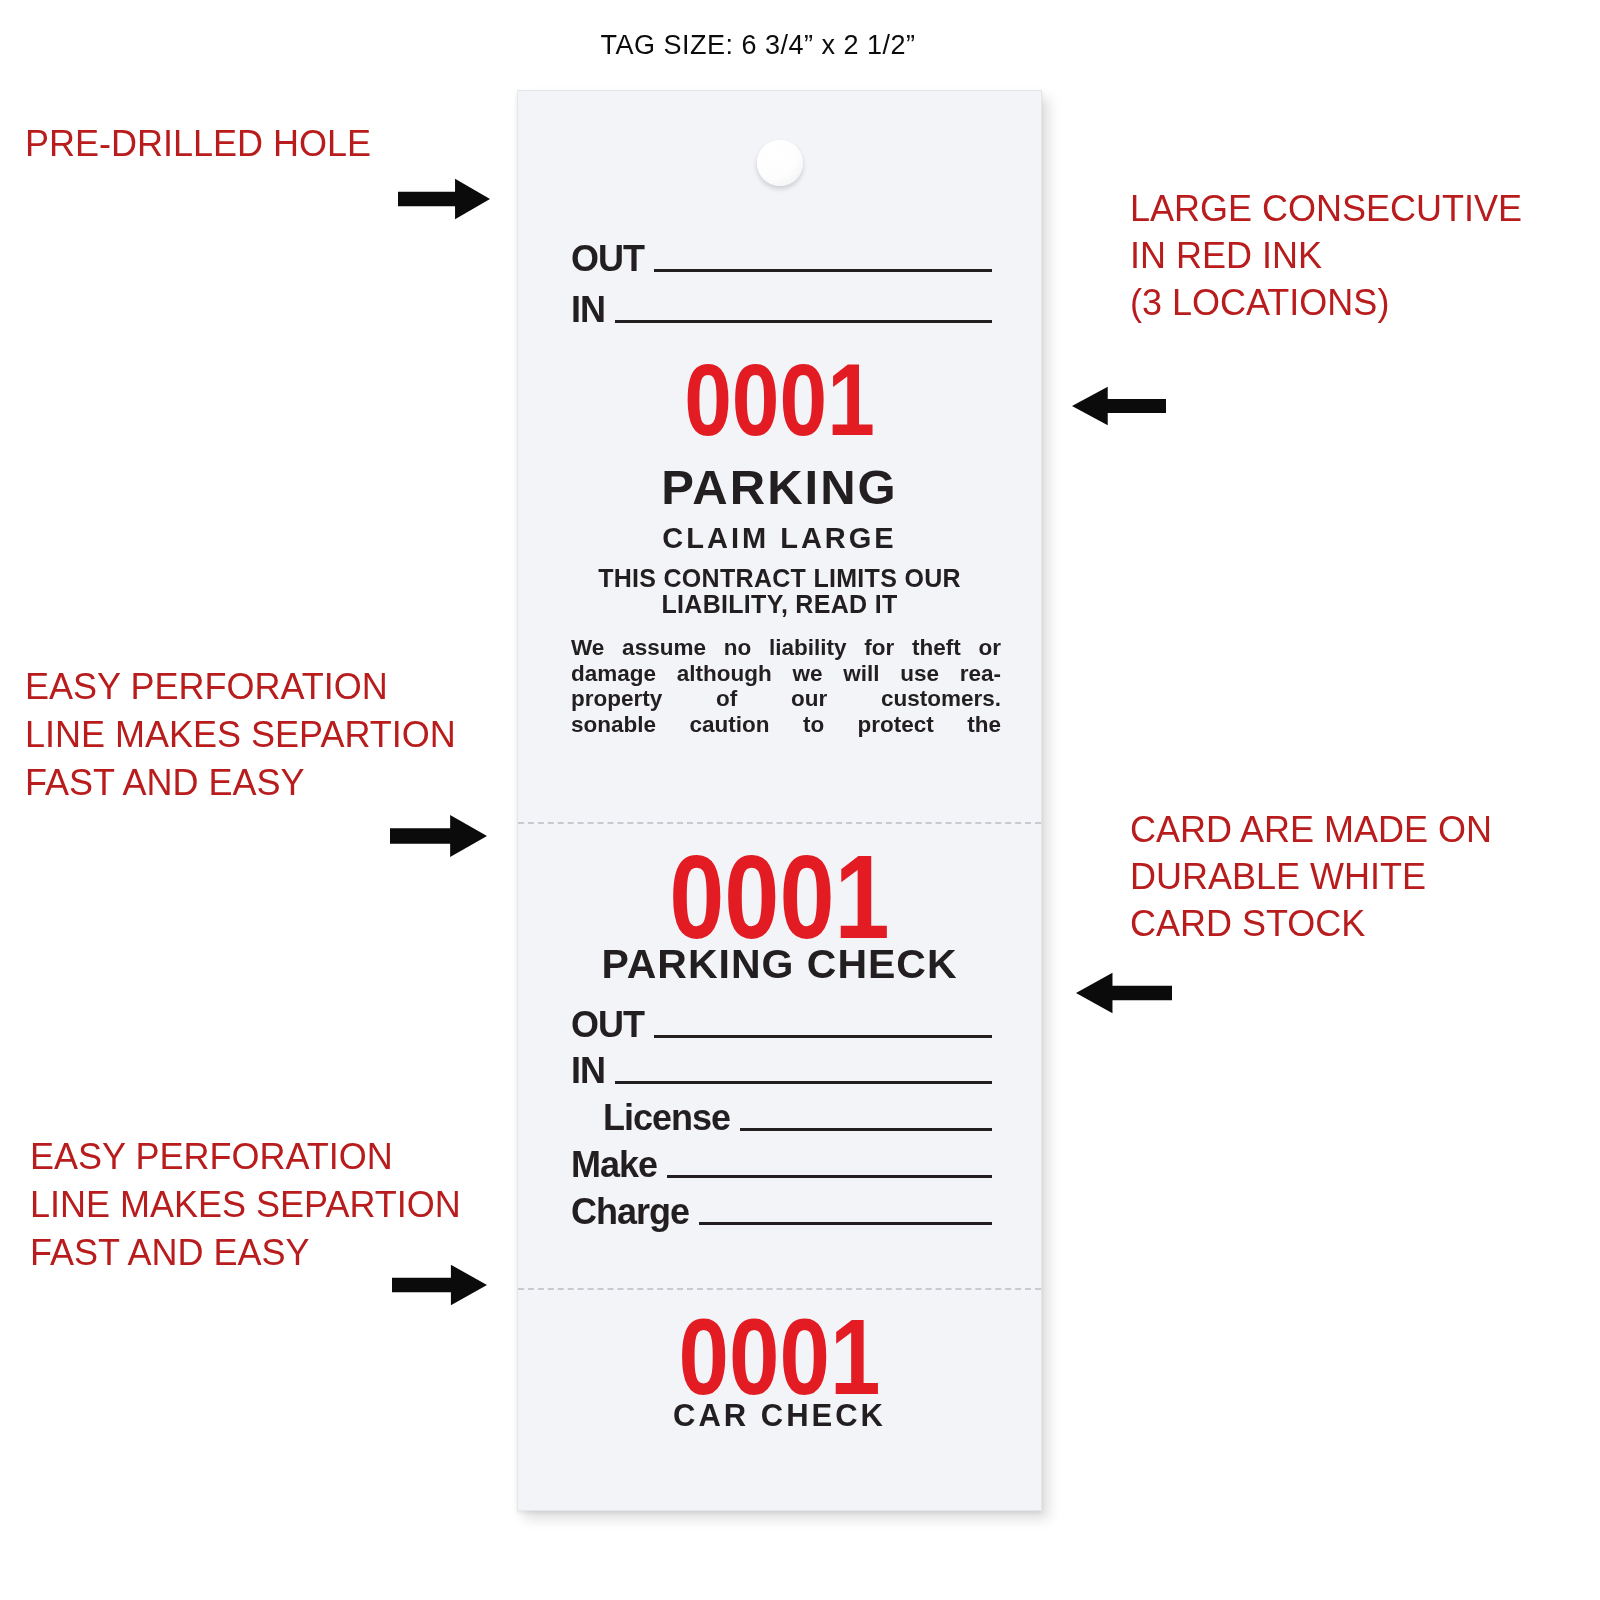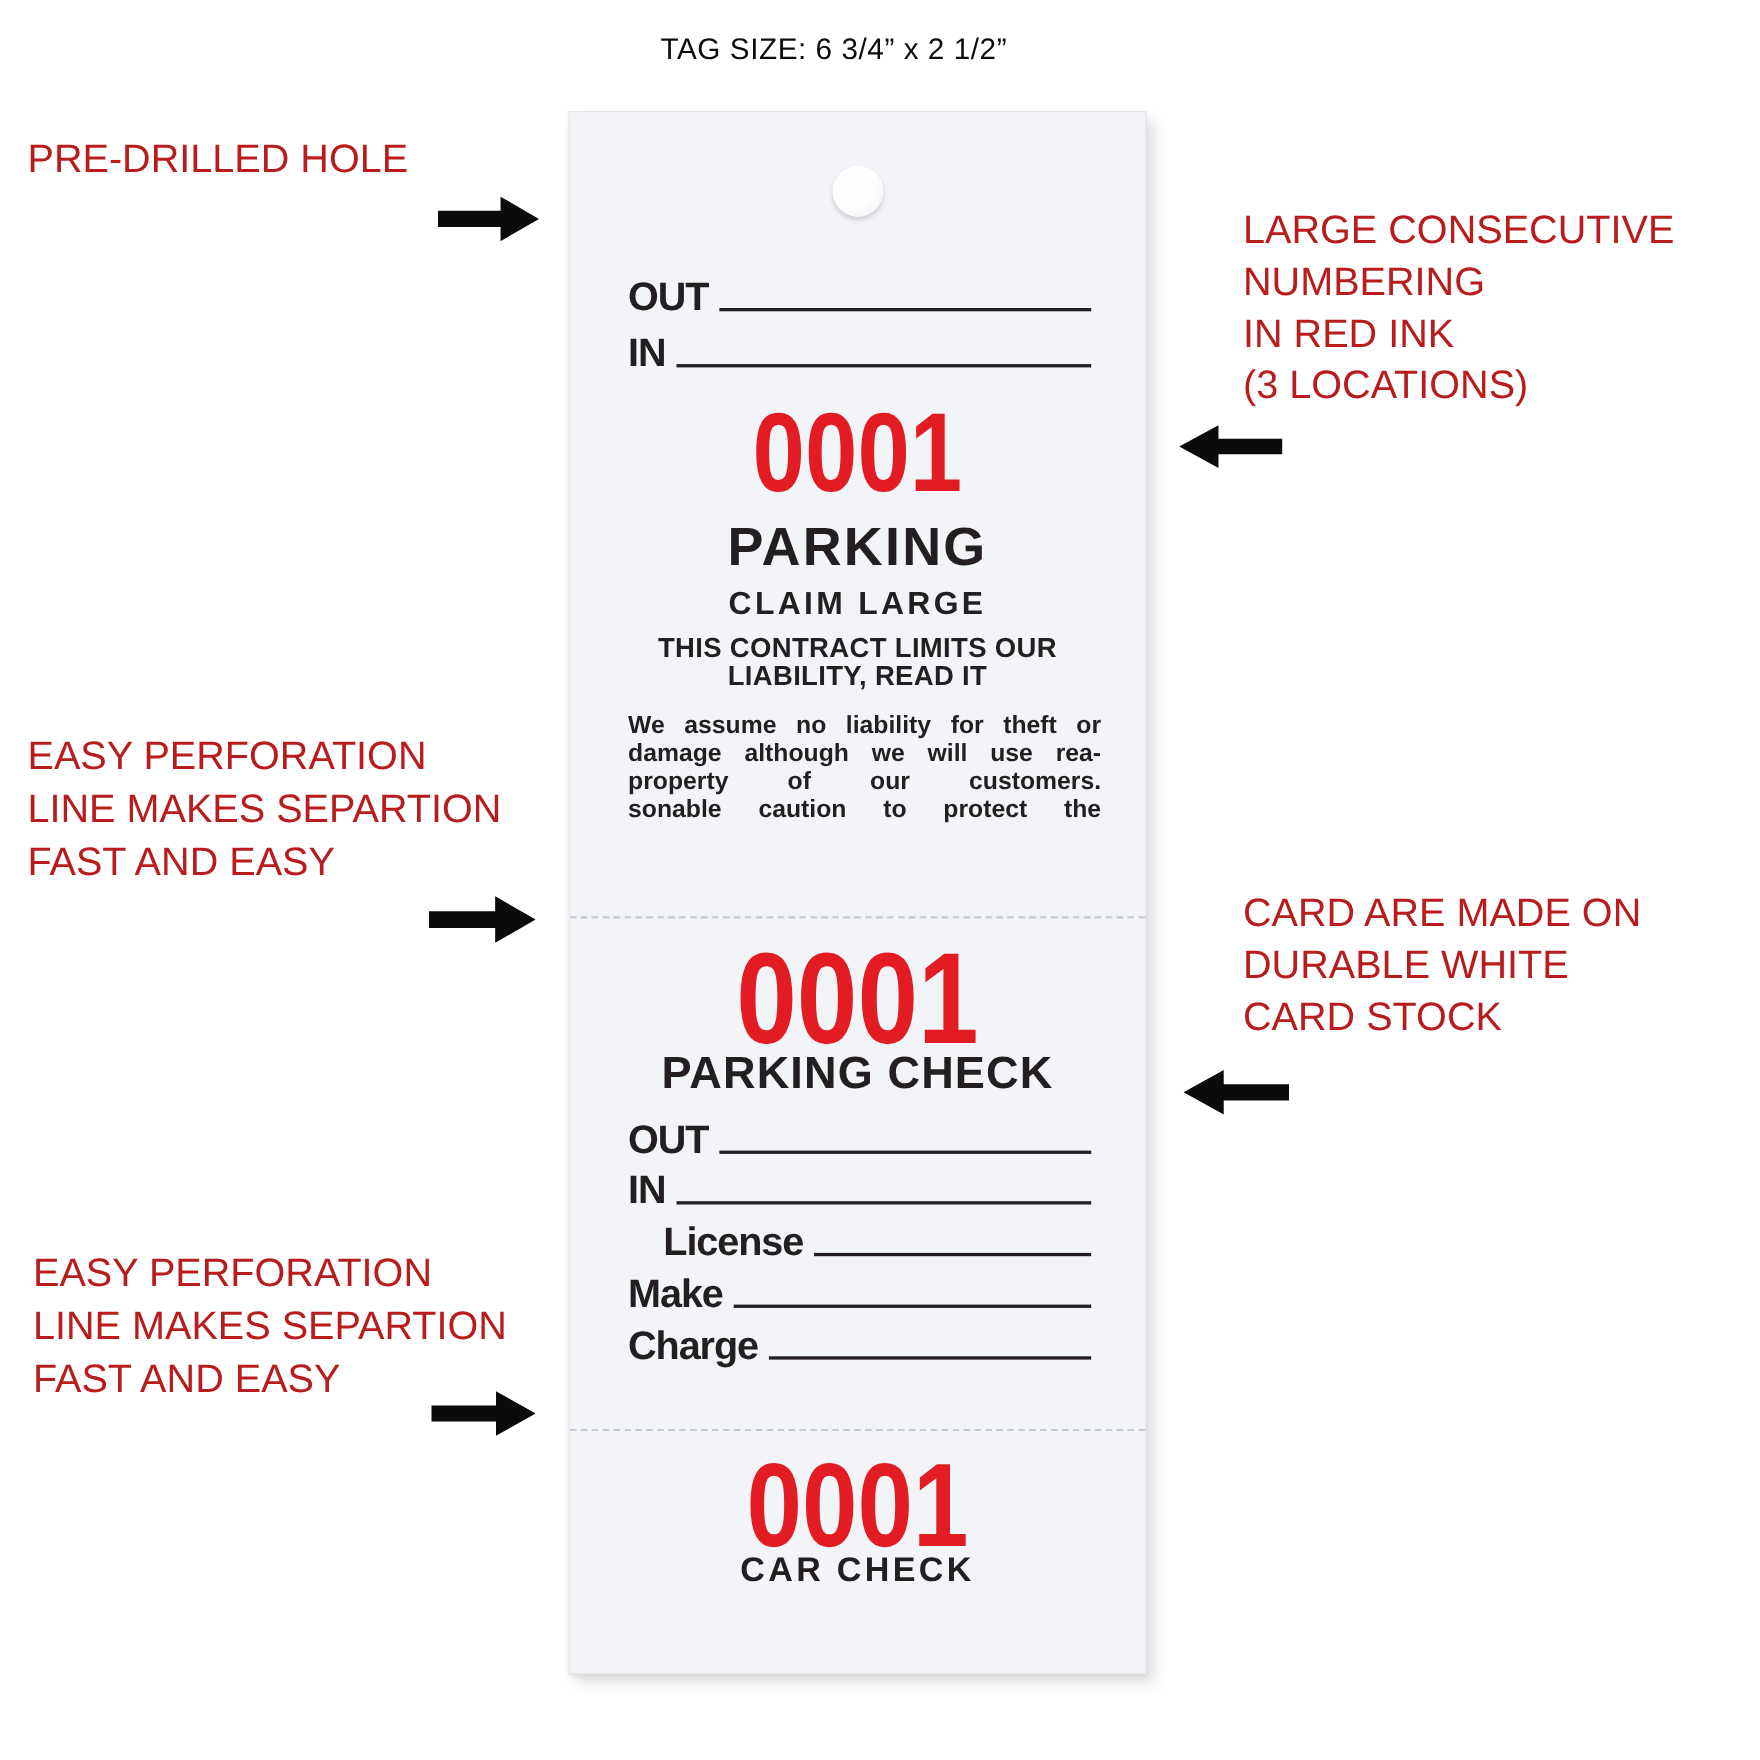--- a/index.html
+++ b/index.html
@@ -32,21 +32,21 @@
   }
   .arrow-left{transform:scaleX(-1);}
   .ar1{left:398px;top:176px;width:92px;height:46px;}
   .al1{left:1072px;top:384px;width:94px;height:44px;}
   .ar2{left:390px;top:812px;width:97px;height:48px;}
   .al2{left:1076px;top:970px;width:96px;height:46px;}
   .ar3{left:392px;top:1262px;width:95px;height:46px;}
 
   
   .tag{
-    position:absolute;left:517px;top:101px;width:525px;height:1421px;
+    position:absolute;left:517px;top:90px;width:525px;height:1421px;
     background:var(--tag-background,#f2f4f8);
     border:1px solid #e3e6ea;box-sizing:border-box;
     box-shadow:7px 8px 12px rgba(0,0,0,0.13), 0 2px 4px rgba(0,0,0,0.08);
   }
   .hole{
     position:absolute;left:50%;top:49px;width:46px;height:46px;margin-left:-23px;
     border-radius:50%;
     background:radial-gradient(circle at 38% 32%, #ffffff 0%, #fdfdfd 55%, #eceded 100%);
     box-shadow:0 3px 5px rgba(0,0,0,0.16), inset 2px 3px 4px rgba(255,255,255,0.9);
   }
@@ -111,21 +111,20 @@
 
   <div class="page-title">TAG SIZE: 6 3/4” x 2 1/2”</div>
 
   <div class="callout co-predrilled">
     <div>PRE-DRILLED HOLE</div>
   </div>
   <div class="arrow ar1"></div>
 
   <div class="callout co-numbering">
     <div>LARGE CONSECUTIVE</div>
-    <div>NUMBERING</div>
     <div>IN RED INK</div>
     <div>(3 LOCATIONS)</div>
   </div>
   <div class="arrow arrow-left al1"></div>
 
   <div class="callout co-perf-top">
     <div>EASY PERFORATION</div>
     <div>LINE MAKES SEPARTION</div>
     <div>FAST AND EASY</div>
   </div>

